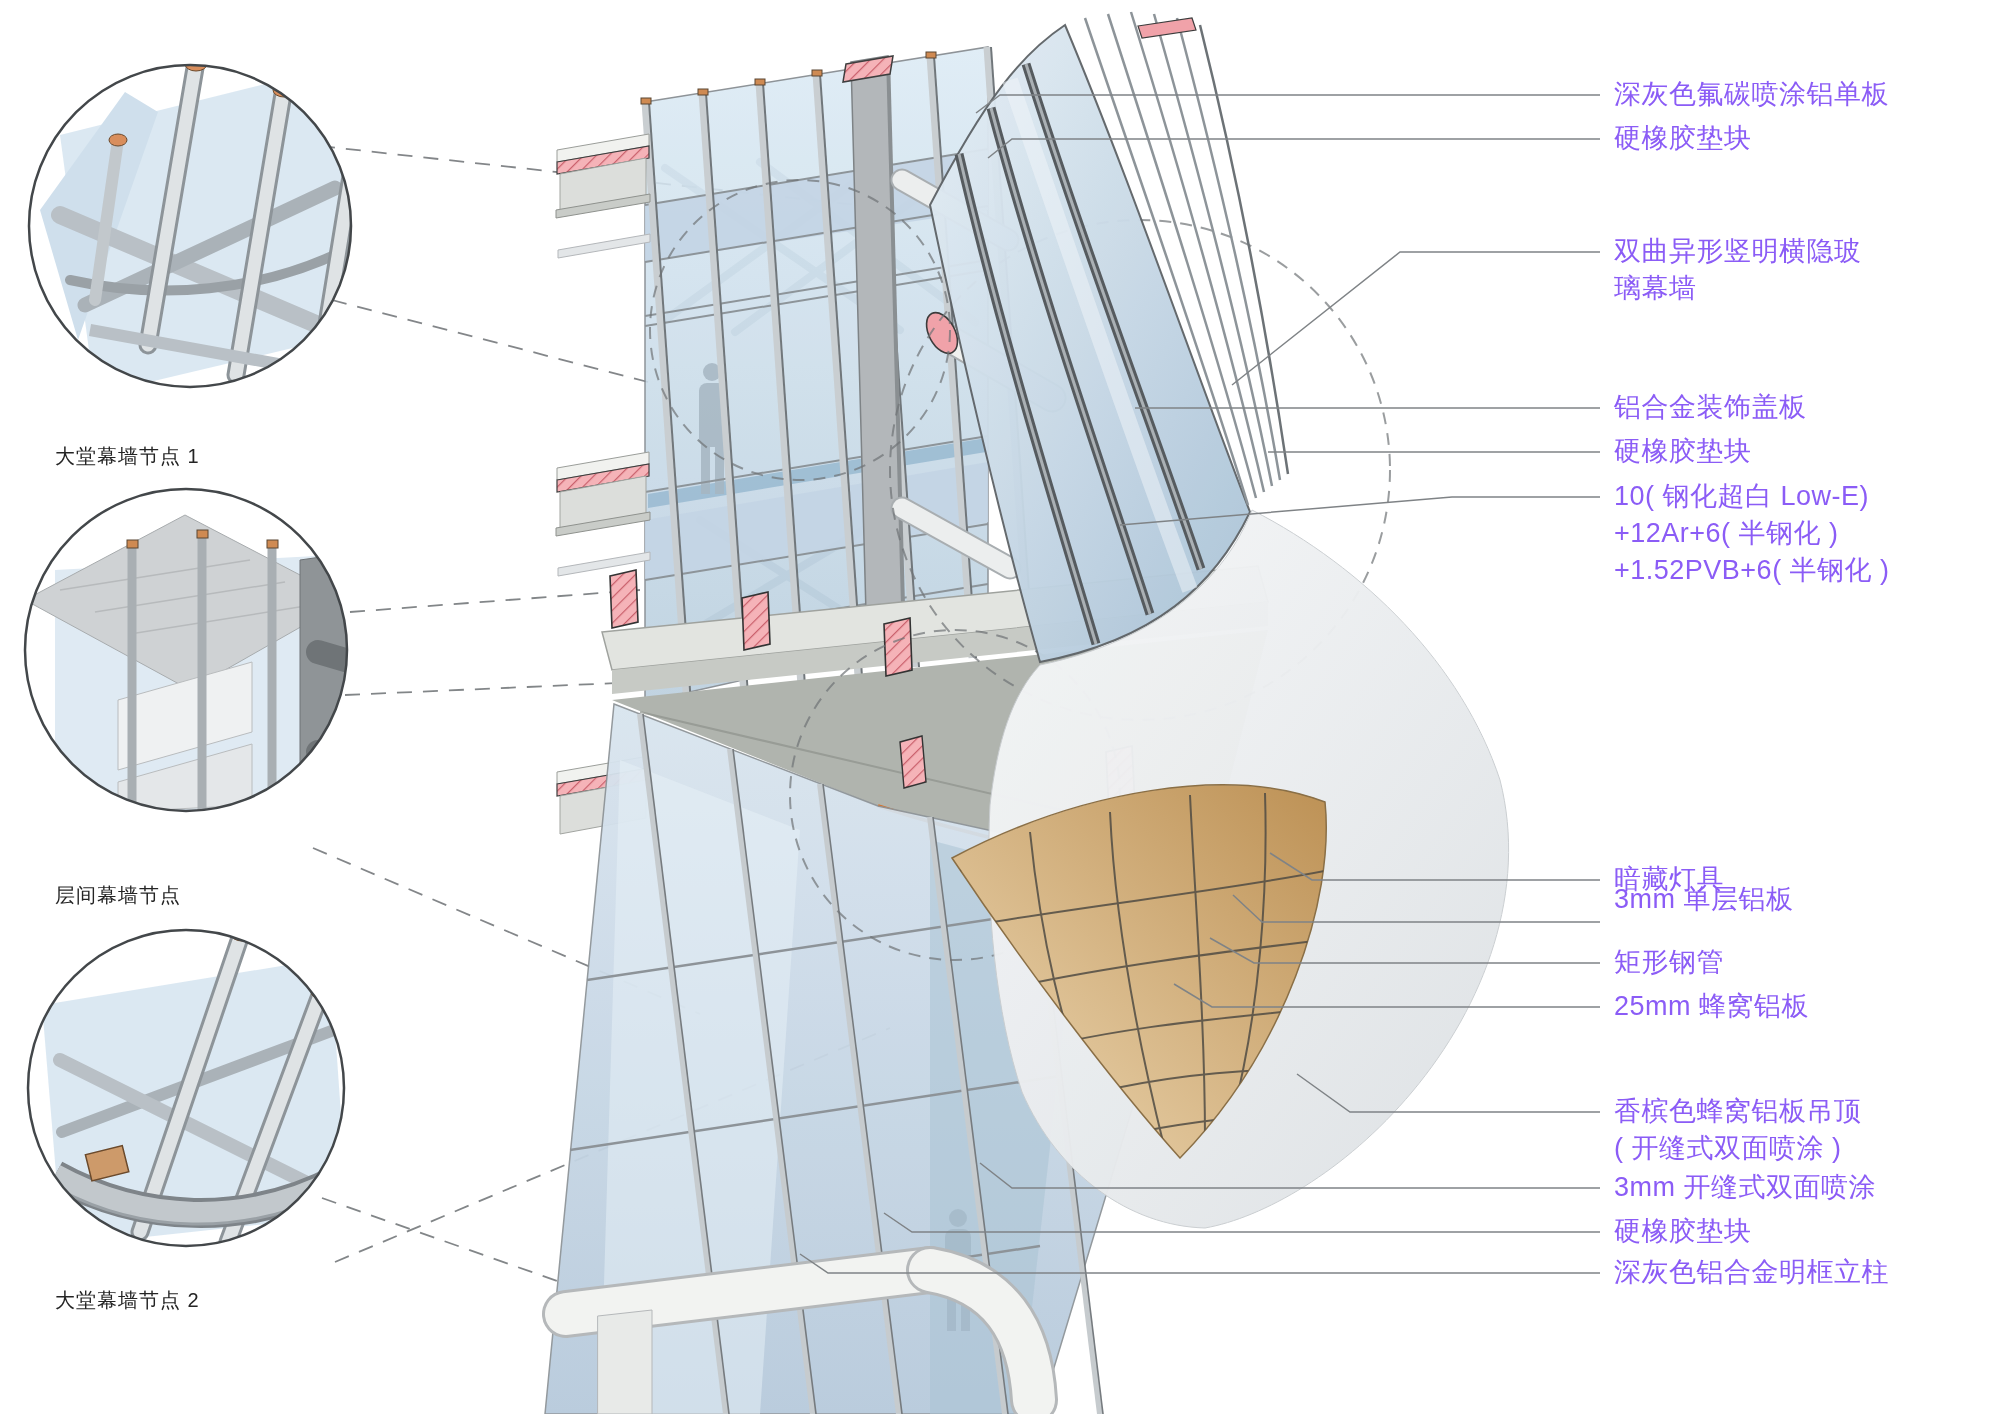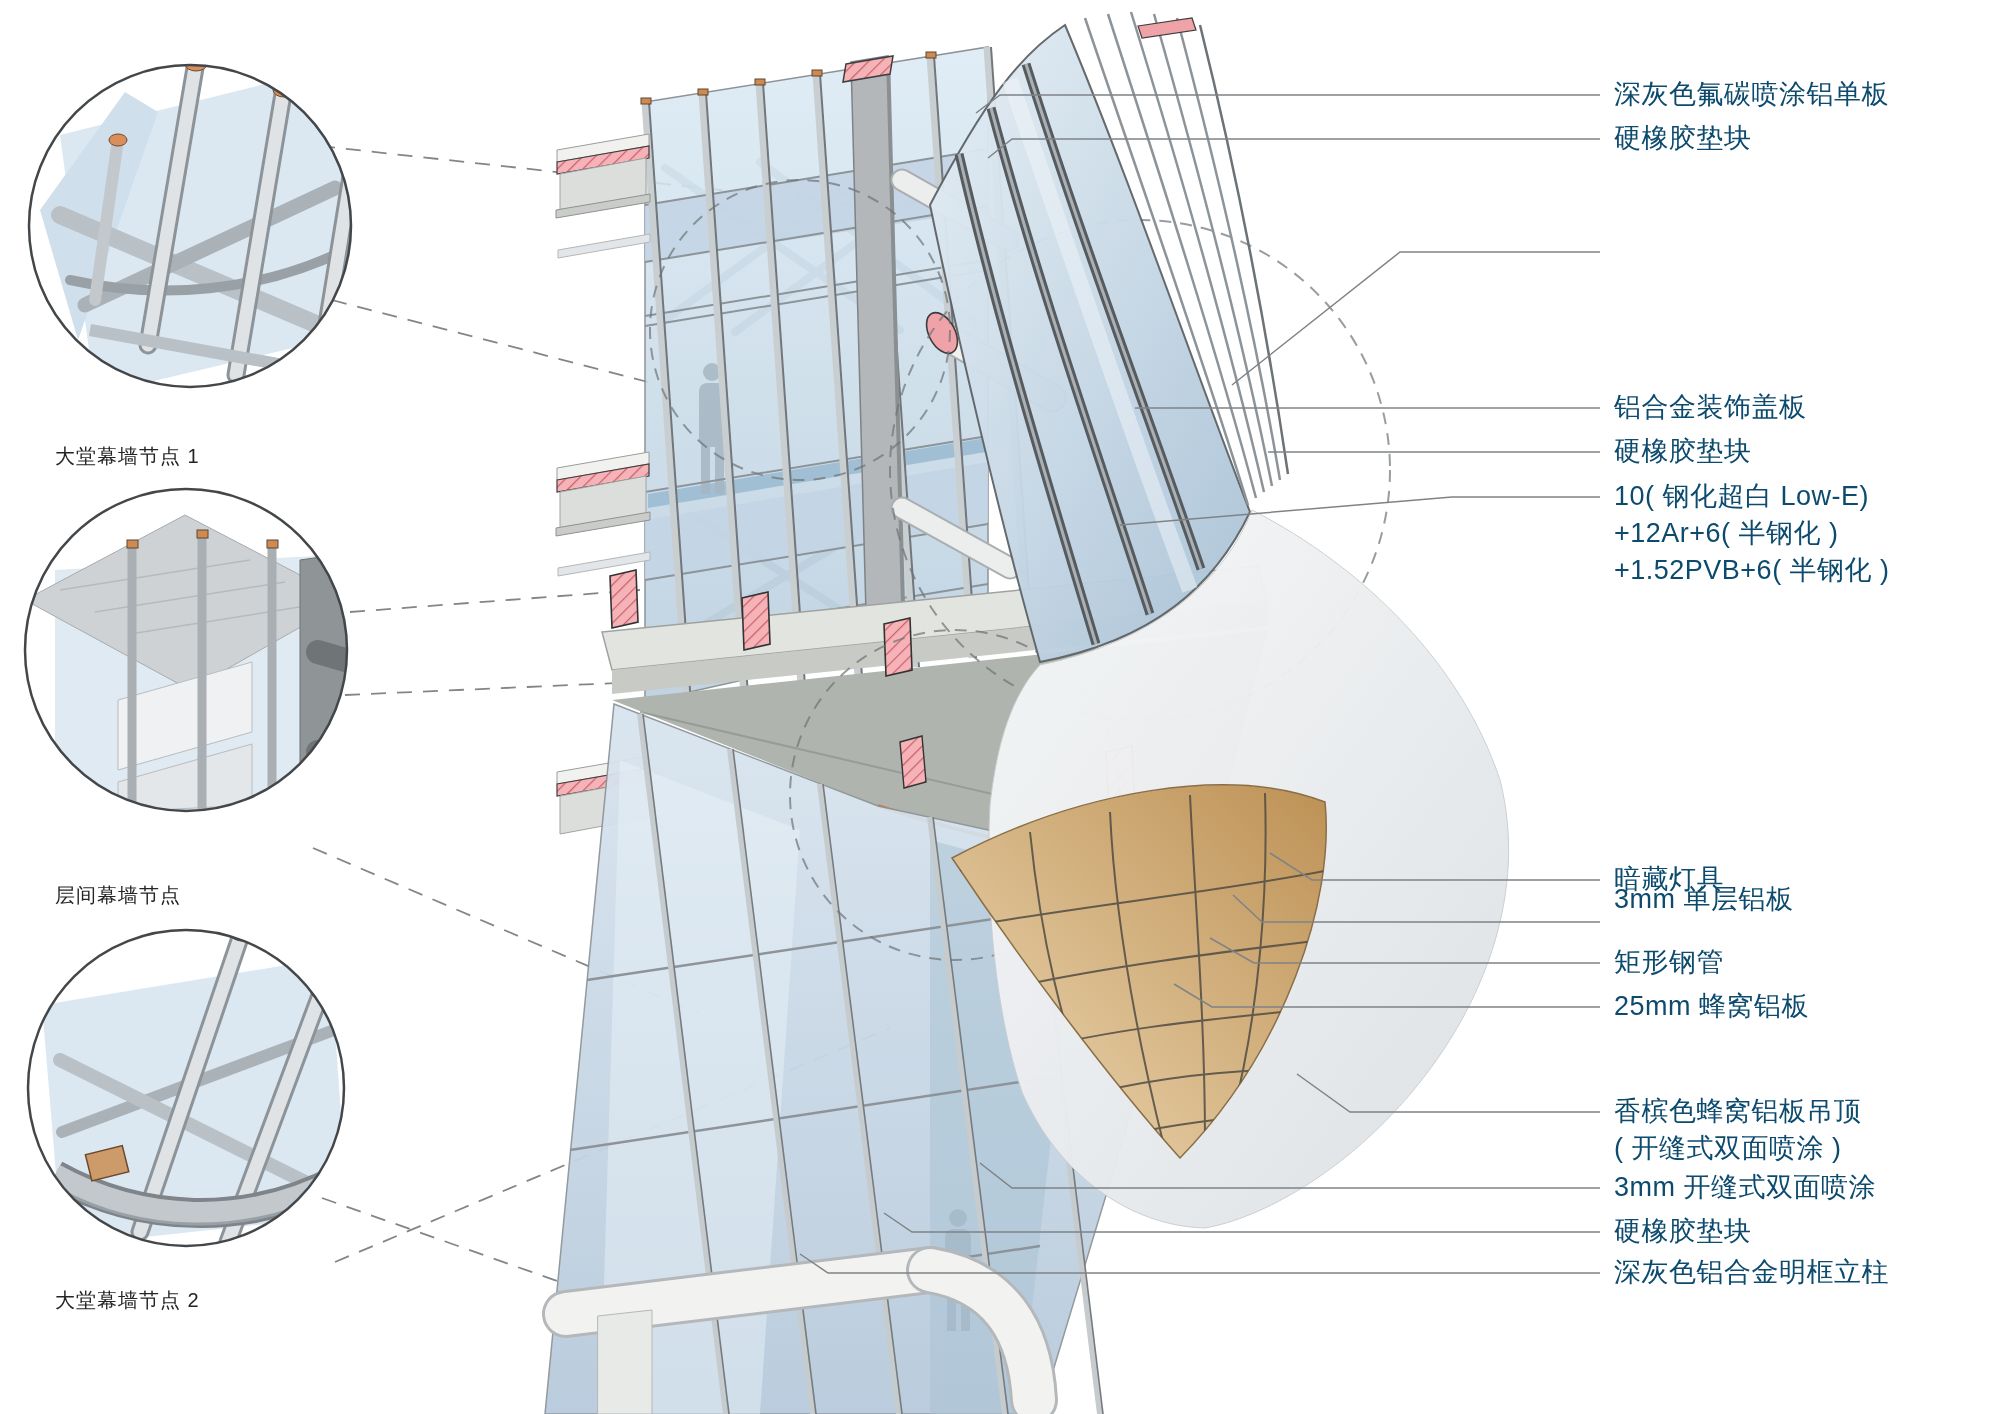--- a/index.html
+++ b/index.html
@@ -1,19 +1,19 @@
 <!DOCTYPE html>
 <html><head>
 <meta charset="utf-8">
 <style>
   html,body{margin:0;padding:0;background:#ffffff;}
   .stage{position:relative;width:2000px;height:1414px;background:#ffffff;overflow:hidden;
          font-family:"Liberation Sans",sans-serif;}
   .stage svg{position:absolute;left:0;top:0;}
-  .ann{position:absolute;left:1614px;font-size:27px;line-height:37px;color:#0c4a6e;
+  .ann{position:absolute;left:1614px;font-size:27px;line-height:37px;color:#8b5cf6;
        letter-spacing:0.5px;white-space:nowrap;}
   .ann span{display:block;}
   .cap{position:absolute;font-size:20px;color:#242424;letter-spacing:1px;white-space:nowrap;}
 </style>
 </head>
 <body>
 
 <div class="stage">
 
 <svg width="2000" height="1414" viewBox="0 0 2000 1414">
@@ -377,20 +377,24 @@
   <div class="cap" style="left:55px;top:443px"><span>大堂幕墙节点 1</span></div>
   <div class="cap" style="left:55px;top:882px"><span>层间幕墙节点</span></div>
   <div class="cap" style="left:55px;top:1287px"><span>大堂幕墙节点 2</span></div>
 
   <div class="ann" style="top:76px">
       <span>深灰色氟碳喷涂铝单板</span>
     </div>
   <div class="ann" style="top:120px">
       <span>硬橡胶垫块</span>
     </div>
+  <div class="ann" style="top:233px">
+      <span>双曲异形竖明横隐玻</span>
+      <span>璃幕墙</span>
+    </div>
   <div class="ann" style="top:389px">
       <span>铝合金装饰盖板</span>
     </div>
   <div class="ann" style="top:433px">
       <span>硬橡胶垫块</span>
     </div>
   <div class="ann" style="top:478px">
       <span>10( 钢化超白 Low-E)</span>
       <span>+12Ar+6( 半钢化 )</span>
       <span>+1.52PVB+6( 半钢化 )</span>

